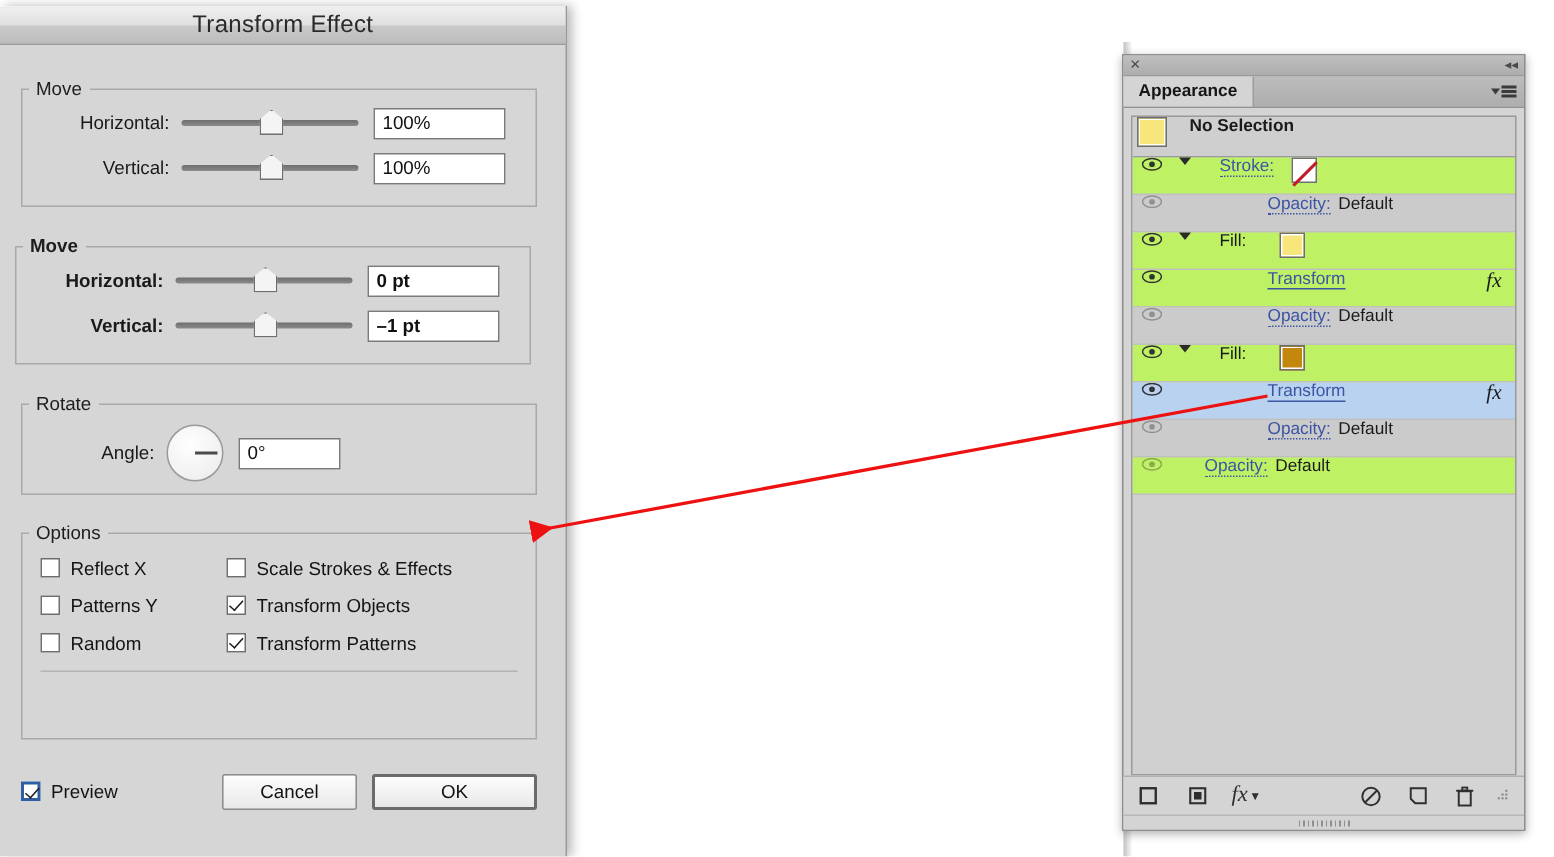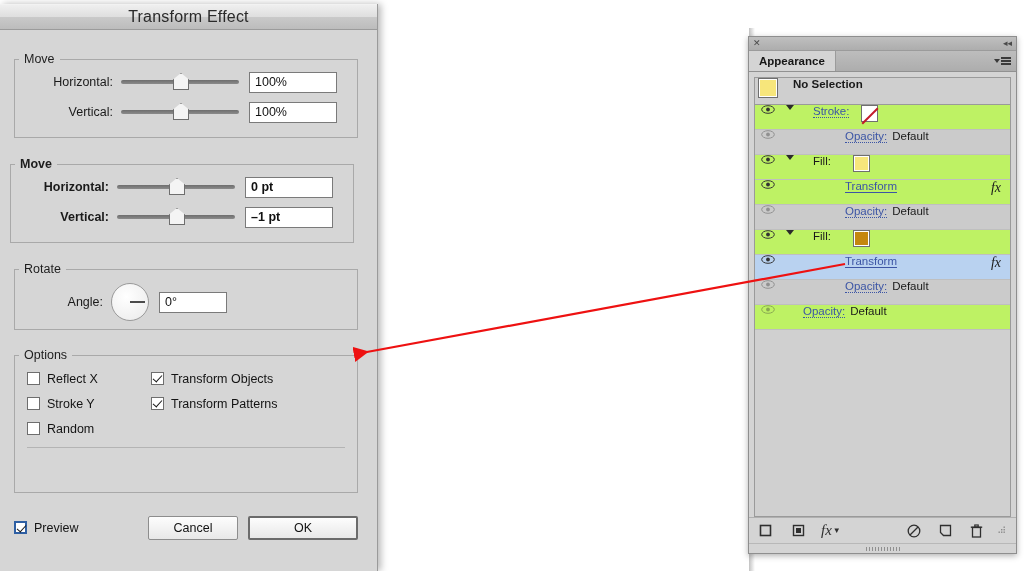--- a/index.html
+++ b/index.html
@@ -300,28 +300,32 @@
       <legend>Options</legend>
 
       <div style="display:flex;padding:4px 0 0 12px;">
         <div style="width:124px;">
           <div class="cbrow">
             <span class="cbox"></span>
             <span class="cbtext">Reflect X</span>
           </div>
           <div class="cbrow">
             <span class="cbox"></span>
-            <span class="cbtext">Stroke Y</span>
+            <span class="cbtext">Patterns Y</span>
           </div>
           <div class="cbrow">
             <span class="cbox"></span>
             <span class="cbtext">Random</span>
           </div>
         </div>
         <div style="width:190px;">
+          <div class="cbrow">
+            <span class="cbox"></span>
+            <span class="cbtext">Scale Strokes &amp; Effects</span>
+          </div>
           <div class="cbrow">
             <span class="cbox checked"></span>
             <span class="cbtext">Transform Objects</span>
           </div>
           <div class="cbrow">
             <span class="cbox checked"></span>
             <span class="cbtext">Transform Patterns</span>
           </div>
         </div>
       </div>

